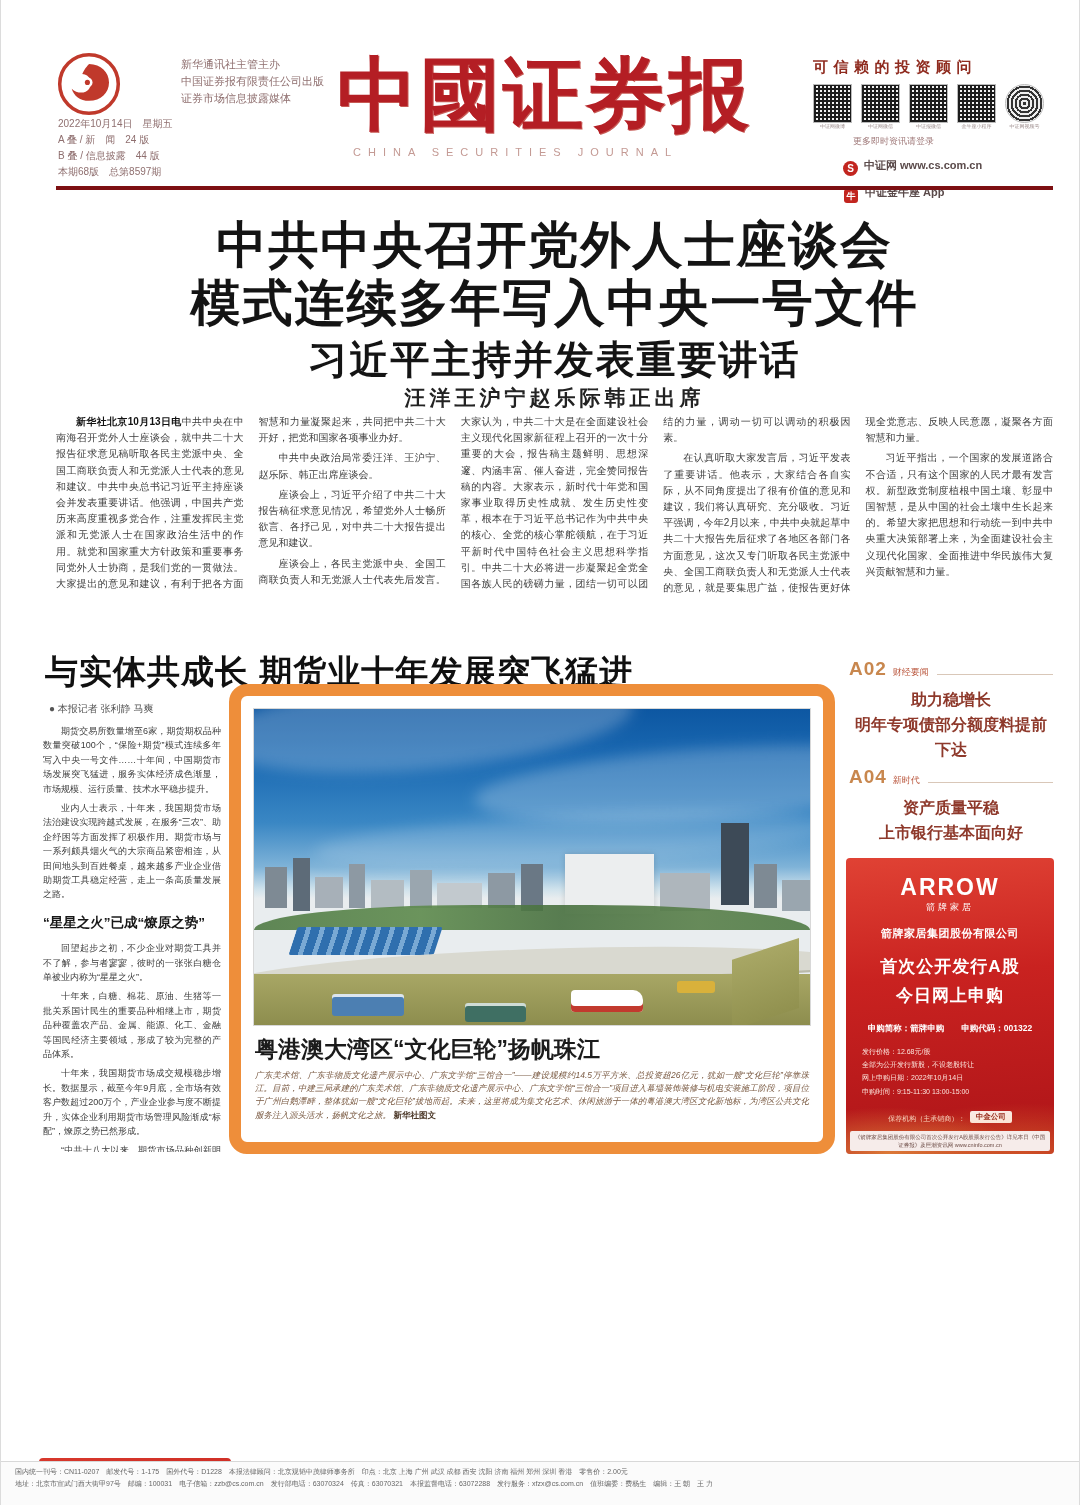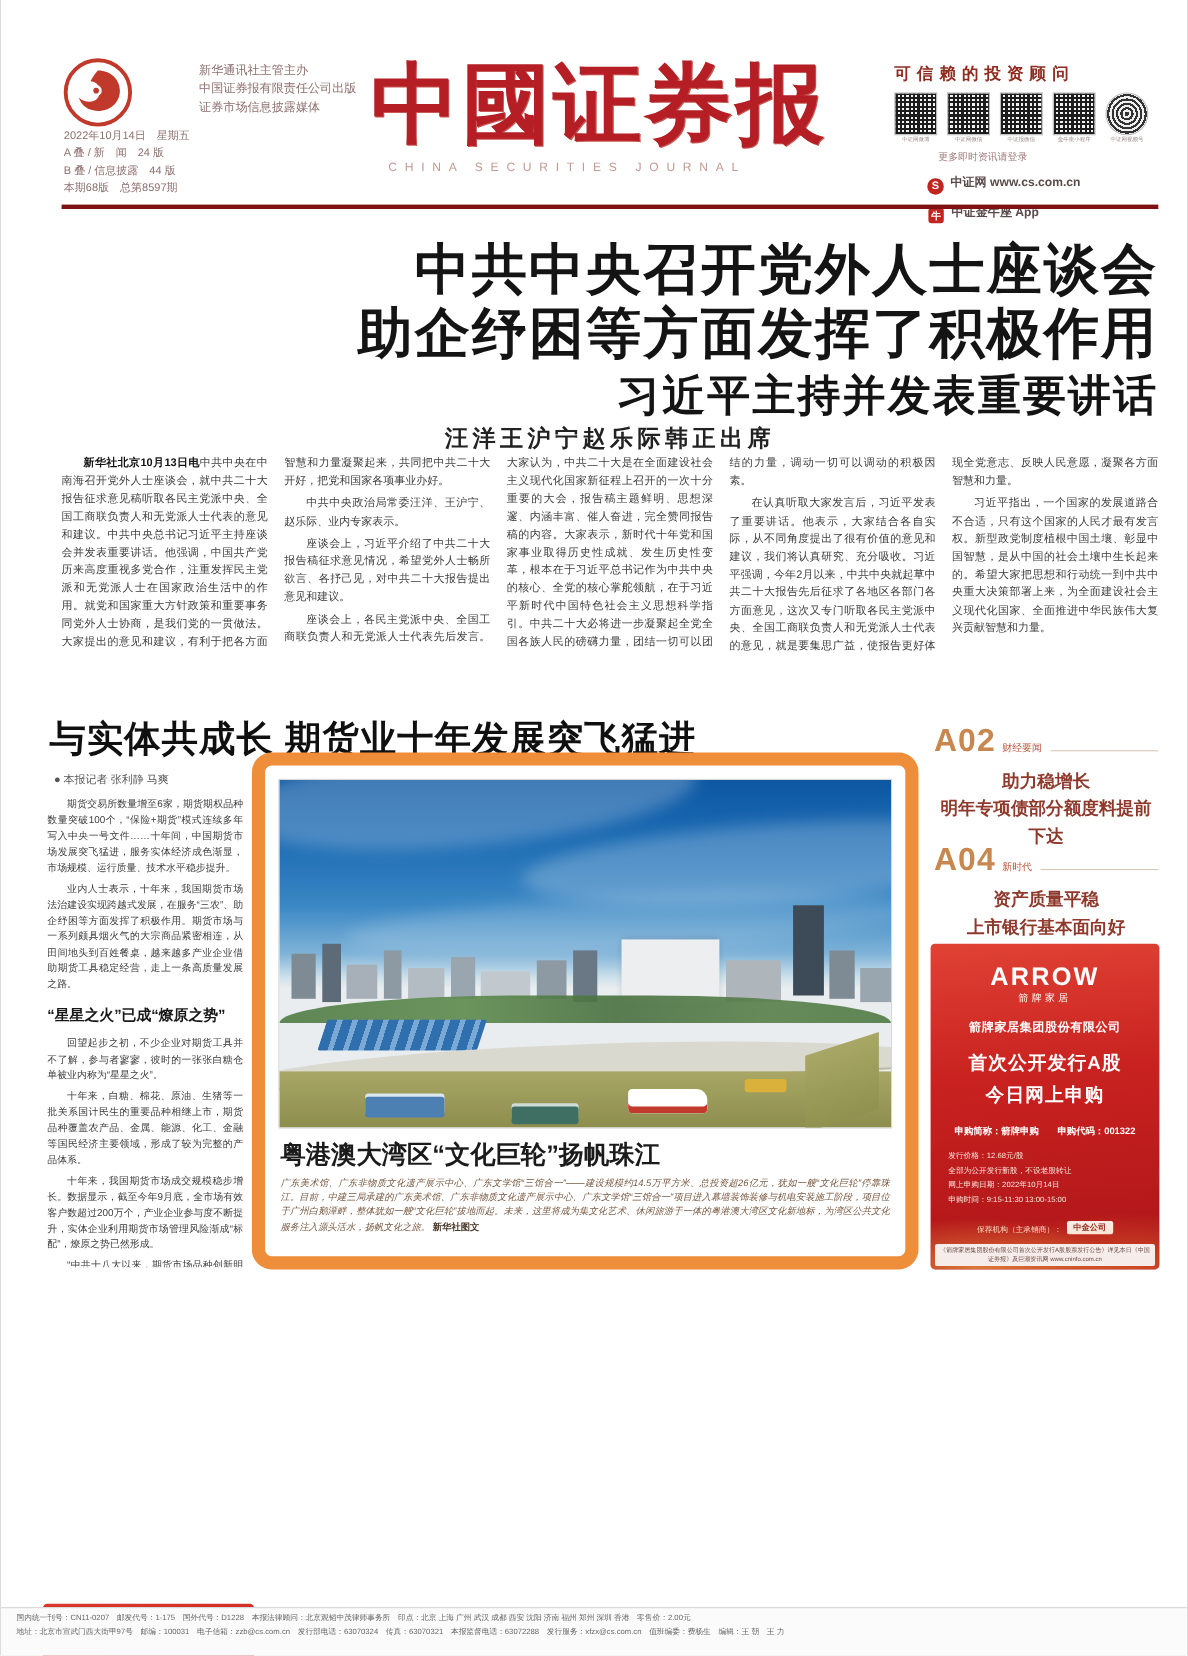--- a/index.html
+++ b/index.html
@@ -24,21 +24,21 @@
   .qr-label{font-size:5px;color:#9a8a8a;text-align:center;width:39px;overflow:hidden;white-space:nowrap;}
   .qr-caption{font-size:9px;color:#a07a7a;}
   .mh-link{font-size:11px;color:#5a4a4a;font-weight:bold;}
   .ic-globe{display:inline-block;width:15px;height:15px;border-radius:50%;background:#c2251f;color:#fff;
             font-size:10px;line-height:15px;text-align:center;font-weight:bold;vertical-align:-3px;margin-right:6px;}
   .ic-app{display:inline-block;width:14px;height:14px;border-radius:3px;background:#c2251f;color:#fff;
           font-size:9px;line-height:14px;text-align:center;font-weight:bold;vertical-align:-3px;margin-right:7px;}
   .red-rule{height:4px;background:#7d1012;}
 
   
-  .h-main{font-weight:900;color:#141414;text-align:right;letter-spacing:2px;
+  .h-main{font-weight:900;color:#141414;text-align:center;letter-spacing:2px;
           font-family:Liberation Sans, sans-serif;}
   .h-names{font-family:"DejaVu Serif",serif;font-weight:bold;color:#222;text-align:center;letter-spacing:4px;}
 
   
   .lead-body{column-count:5;column-gap:15px;font-size:10px;line-height:1.62;color:#3c3c3c;
              text-align:justify;height:232px;overflow:hidden;}
   .lead-body p{margin:0 0 4px;text-indent:2em;}
   .dateline{font-weight:bold;color:#111;}
 
   .h2-futures{font-weight:900;color:#101010;letter-spacing:1px;font-size:33px;}
@@ -52,21 +52,21 @@
               padding:12px 12px 8px;}
   .photo{position:relative;width:100%;height:318px;overflow:hidden;border:1px solid #d8d8d8;box-sizing:border-box;
          background:linear-gradient(180deg,#0d57a2 0%,#1a69b2 16%,#3a87c4 36%,#7fb3d8 50%,#cfe2ec 57%,#e9edef 60%,#e9edef 100%);}
   .cloud{position:absolute;background:rgba(255,255,255,.22);border-radius:50%;filter:blur(7px);}
   .bld{position:absolute;background:#a7b0b8;}
   .caption-title{font-weight:900;font-size:23px;color:#1b1b1b;margin:8px 2px 4px;}
   .caption-text{font-size:8.5px;line-height:1.55;color:#7a5a42;font-style:italic;text-align:justify;margin:0 2px;}
   .caption-credit{font-weight:bold;color:#4a3626;font-style:normal;}
 
   
-  .idx-page{font-size:29px;font-weight:bold;color:#c8874e;letter-spacing:1px;}
+  .idx-page{font-size:19px;font-weight:bold;color:#c8874e;letter-spacing:1px;}
   .idx-tag{font-size:9px;color:#b9543a;margin-left:6px;}
   .idx-rule{flex:1;height:1px;background:#d9c7b8;margin-left:8px;}
   .idx-lines{font-size:16px;font-weight:bold;color:#8e392b;text-align:center;line-height:1.55;}
 
   
   .ad{background:linear-gradient(168deg,#d8382c 0%,#c11f1c 38%,#a61317 100%);border-radius:4px;
       color:#fff;text-align:center;box-sizing:border-box;overflow:hidden;position:relative;}
   .ad .glow{position:absolute;left:0;right:0;bottom:0;height:60px;
             background:radial-gradient(ellipse at 20% 100%,rgba(255,200,80,.55),transparent 55%),
                        radial-gradient(ellipse at 85% 100%,rgba(255,170,60,.4),transparent 60%);}
@@ -142,27 +142,27 @@
       <span class="ic-globe">S</span><span class="mh-link">中证网 www.cs.com.cn</span>
     </div>
     <div style="margin:6px 0 4px 31px;">
       <span class="ic-app">牛</span><span class="mh-link">中证金牛座 App</span>
     </div>
   </div>
 
   <div class="abs red-rule" style="left:55px;top:186px;width:997px;"></div>
 
   <div class="abs h-main" style="left:55px;top:212px;width:997px;font-size:50px;">中共中央召开党外人士座谈会</div>
-  <div class="abs h-main" style="left:55px;top:270px;width:997px;font-size:50px;">助企纾困等方面发挥了积极作用</div>
+  <div class="abs h-main" style="left:55px;top:270px;width:997px;font-size:50px;">模式连续多年写入中央一号文件</div>
   <div class="abs h-main" style="left:55px;top:333px;width:997px;font-size:39px;">习近平主持并发表重要讲话</div>
   <div class="abs h-names" style="left:55px;top:384px;width:997px;font-size:21px;">汪洋王沪宁赵乐际韩正出席</div>
 
   <div class="abs lead-body blurry" style="left:55px;top:414px;width:997px;">
     <p><span class="dateline">新华社北京10月13日电</span><span>中共中央在中南海召开党外人士座谈会，就中共二十大报告征求意见稿听取各民主党派中央、全国工商联负责人和无党派人士代表的意见和建议。中共中央总书记习近平主持座谈会并发表重要讲话。他强调，中国共产党历来高度重视多党合作，注重发挥民主党派和无党派人士在国家政治生活中的作用。就党和国家重大方针政策和重要事务同党外人士协商，是我们党的一贯做法。大家提出的意见和建议，有利于把各方面智慧和力量凝聚起来，共同把中共二十大开好，把党和国家各项事业办好。</span></p>
-    <p>中共中央政治局常委汪洋、王沪宁、赵乐际、业内专家表示。</p>
+    <p>中共中央政治局常委汪洋、王沪宁、赵乐际、韩正出席座谈会。</p>
     <p>座谈会上，习近平介绍了中共二十大报告稿征求意见情况，希望党外人士畅所欲言、各抒己见，对中共二十大报告提出意见和建议。</p>
     <p>座谈会上，各民主党派中央、全国工商联负责人和无党派人士代表先后发言。大家认为，中共二十大是在全面建设社会主义现代化国家新征程上召开的一次十分重要的大会，报告稿主题鲜明、思想深邃、内涵丰富、催人奋进，完全赞同报告稿的内容。大家表示，新时代十年党和国家事业取得历史性成就、发生历史性变革，根本在于习近平总书记作为中共中央的核心、全党的核心掌舵领航，在于习近平新时代中国特色社会主义思想科学指引。中共二十大必将进一步凝聚起全党全国各族人民的磅礴力量，团结一切可以团结的力量，调动一切可以调动的积极因素。</p>
     <p>在认真听取大家发言后，习近平发表了重要讲话。他表示，大家结合各自实际，从不同角度提出了很有价值的意见和建议，我们将认真研究、充分吸收。习近平强调，今年2月以来，中共中央就起草中共二十大报告先后征求了各地区各部门各方面意见，这次又专门听取各民主党派中央、全国工商联负责人和无党派人士代表的意见，就是要集思广益，使报告更好体现全党意志、反映人民意愿，凝聚各方面智慧和力量。</p>
     <p>习近平指出，一个国家的发展道路合不合适，只有这个国家的人民才最有发言权。新型政党制度植根中国土壤、彰显中国智慧，是从中国的社会土壤中生长起来的。希望大家把思想和行动统一到中共中央重大决策部署上来，为全面建设社会主义现代化国家、全面推进中华民族伟大复兴贡献智慧和力量。</p>
   </div>
 
   <div class="abs h2-futures" style="left:44px;top:650px;width:800px;">与实体共成长  期货业十年发展突飞猛进</div>
   <div class="abs byline blurry" style="left:48px;top:702px;">● 本报记者 张利静 马爽</div>
 
   <div class="abs fut-col blurry" style="left:42px;top:724px;width:178px;">

